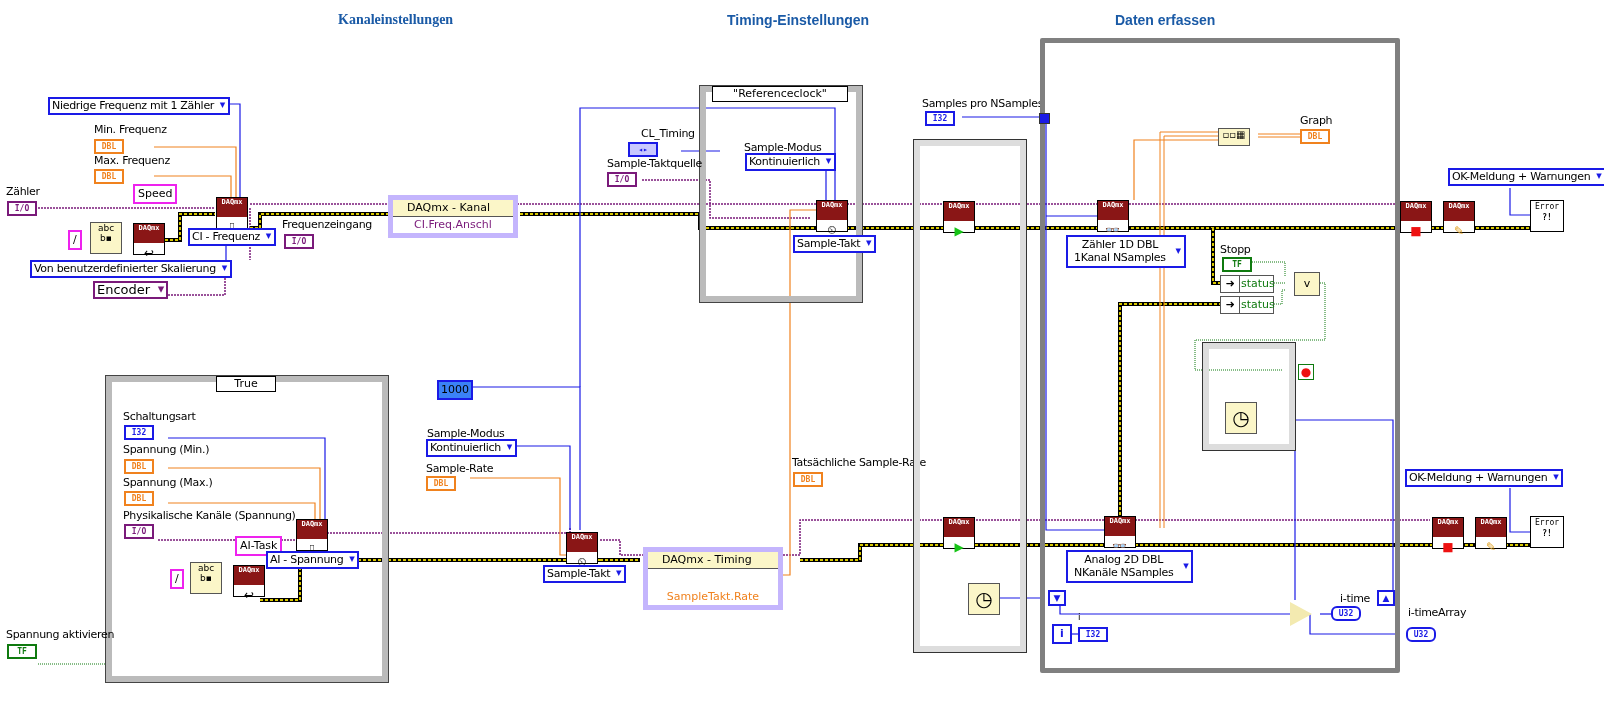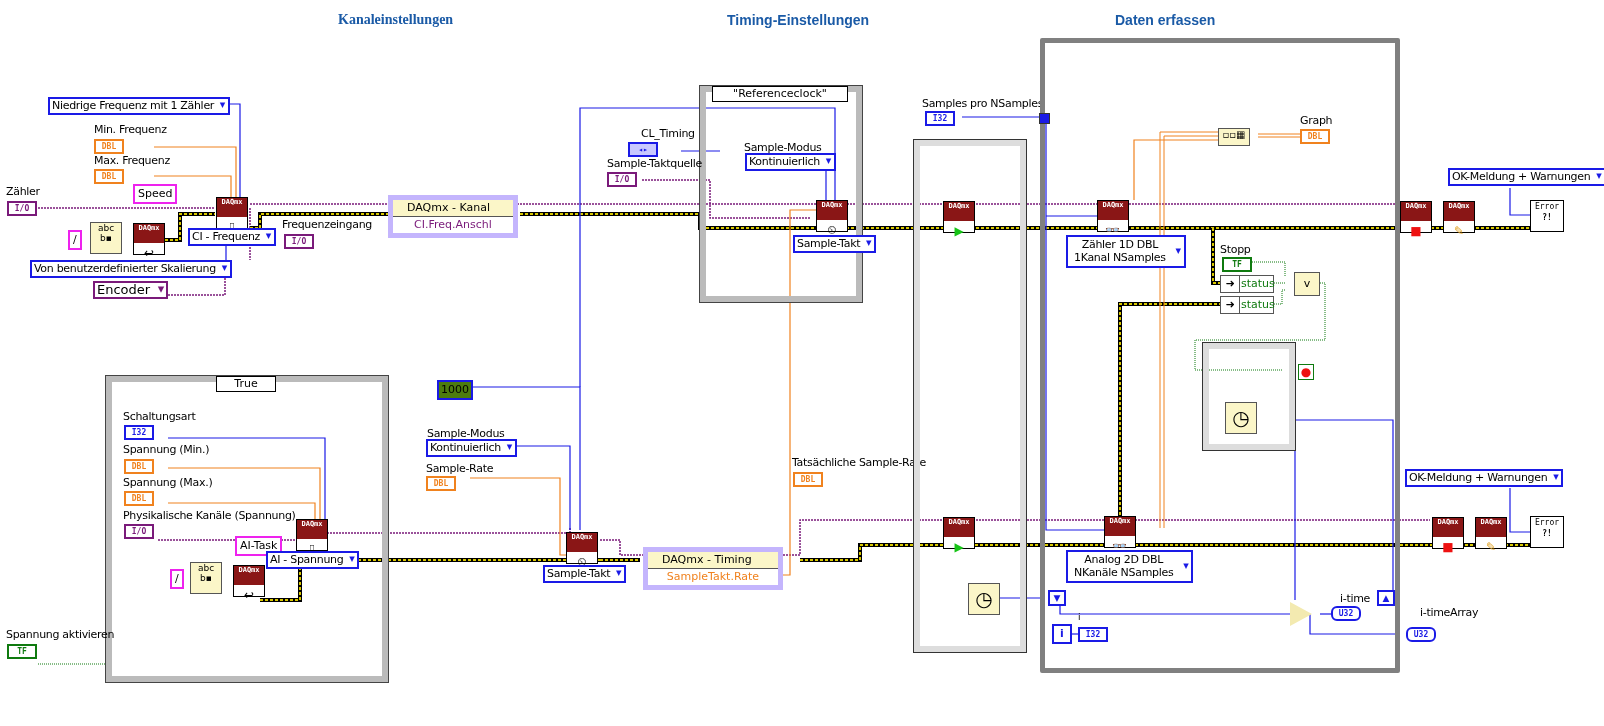--- a/index.html
+++ b/index.html
@@ -21,21 +21,21 @@
   .enum { position:absolute; height:14px; border:2px solid #1a1ae6; background:#fff;
           font-size:11px; line-height:14px; padding:0 14px 0 2px; white-space:nowrap; letter-spacing:-0.3px; }
   .enum::after { content:"\25BE"; position:absolute; right:3px; top:-1px; color:#1a1ae6; font-size:11px; }
   .enum2 { height:28px; line-height:13px; padding:1px 18px 0 6px; text-align:center; }
   .enum2::after { top:7px; }
   .ring-io { position:absolute; height:14px; border:2px solid #7a1a7a; background:#fff;
              font-size:13px; line-height:14px; padding:0 16px 0 2px; white-space:nowrap; }
   .ring-io::after { content:"\25BE"; position:absolute; right:2px; top:-1px; color:#7a1a7a; }
   .strc { position:absolute; height:16px; border:2px solid #ee22ee; background:#fff;
           font-size:11px; line-height:16px; padding:0 3px; white-space:nowrap; }
-  .numc { position:absolute; height:16px; border:2px solid #1a1ae6; background:#4d7c0f;
+  .numc { position:absolute; height:16px; border:2px solid #1a1ae6; background:#3b82f6;
           font-size:11px; line-height:16px; padding:0 2px; }
   .vi { position:absolute; width:30px; height:30px; border:1px solid #000; background:#fff; }
   .vi .hdr { height:19px; background:#8a1616; color:#fff; font-size:7px; line-height:9px; text-align:center; font-weight:bold; font-family:"DejaVu Sans Mono", monospace; }
   .vi .body { height:21px; text-align:center; font-size:12px; line-height:21px; }
   .yvi { position:absolute; background:#fbf6c8; border:1px solid #555; font-size:9px; text-align:center; }
   .case { position:absolute; border:6px solid #bbbbbb;
           background-clip:padding-box; outline:1px solid #444; }
   .selector { position:absolute; height:14px; background:#fff; border:1px solid #000; font-size:11px; line-height:14px; text-align:center; white-space:nowrap; }
   .seq { position:absolute; border:6px solid #ddd; outline:1px solid #333; }
   .loop { position:absolute; border:5px solid #808080; border-radius:2px; }
@@ -205,21 +205,21 @@
 <div class="enum" style="left:426px;top:439px;">Kontinuierlich</div>
 <div class="lbl" style="left:426px;top:462px;">Sample-Rate</div>
 <div class="term t-dbl" style="left:426px;top:476px;">DBL</div>
 <div class="vi" style="left:566px;top:532px;">
   <div class="hdr">DAQmx</div>
   <div class="body">⏲</div>
 </div>
 <div class="enum" style="left:543px;top:565px;">Sample-Takt</div>
 <div class="prop" style="left:643px;top:547px;width:130px;">
   <div class="ph">DAQmx - Timing</div>
-  <div class="pr" style="color:#f0821e;">SampleTakt.Rate</div>
+  <div class="pr" style="color:#f0821e;margin-top:20px;">SampleTakt.Rate</div>
 </div>
 <div class="lbl" style="left:792px;top:456px;">Tatsächliche Sample-Rate</div>
 <div class="term t-dbl" style="left:793px;top:472px;">DBL</div>
 
 <div class="lbl" style="left:922px;top:97px;">Samples pro NSamples</div>
 <div class="term t-i32" style="left:925px;top:111px;">I32</div>
 
 <div class="seq" style="left:914px;top:140px;width:100px;height:500px;"></div>
 <div class="vi" style="left:943px;top:201px;">
   <div class="hdr">DAQmx</div>
@@ -272,21 +272,21 @@
 <div class="abs" style="left:1298px;top:364px;width:14px;height:14px;border:1px solid #0f7a0f;background:#fff;text-align:center;line-height:14px;color:#ee1111;font-size:12px;">●</div>
 
 <div class="abs" style="left:1048px;top:590px;width:14px;height:12px;border:2px solid #1a1ae6;background:#fff;color:#1a1ae6;font-size:9px;text-align:center;line-height:12px;">▼</div>
 <div class="abs" style="left:1377px;top:590px;width:14px;height:12px;border:2px solid #1a1ae6;background:#fff;color:#1a1ae6;font-size:9px;text-align:center;line-height:12px;">▲</div>
 <div class="lbl" style="left:1078px;top:612px;font-size:9px;">i</div>
 <div class="abs" style="left:1052px;top:624px;width:16px;height:16px;border:2px solid #1a1ae6;background:#fff;color:#1a1ae6;font-weight:bold;text-align:center;line-height:16px;">i</div>
 <div class="term t-i32" style="left:1078px;top:627px;">I32</div>
 <div class="abs" style="left:1290px;top:602px;width:0;height:0;border-top:12px solid transparent;border-bottom:12px solid transparent;border-left:22px solid #f3eab0;"></div>
 <div class="lbl" style="left:1332px;top:592px;margin-left:8px;">i-time</div>
 <div class="term t-u32" style="left:1331px;top:606px;">U32</div>
-<div class="lbl" style="left:1408px;top:606px;margin-left:12px;">i-timeArray</div>
+<div class="lbl" style="left:1408px;top:606px;">i-timeArray</div>
 <div class="term t-u32" style="left:1406px;top:627px;">U32</div>
 
 <div class="enum" style="left:1448px;top:168px;">OK-Meldung + Warnungen</div>
 <div class="vi" style="left:1400px;top:201px;">
   <div class="hdr">DAQmx</div>
   <div class="body" style="color:#ee1111;">■</div>
 </div>
 <div class="vi" style="left:1443px;top:201px;">
   <div class="hdr">DAQmx</div>
   <div class="body" style="color:#e0a020;">✎</div>

